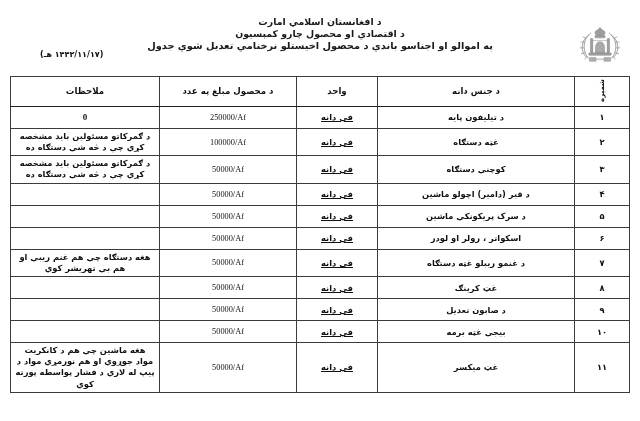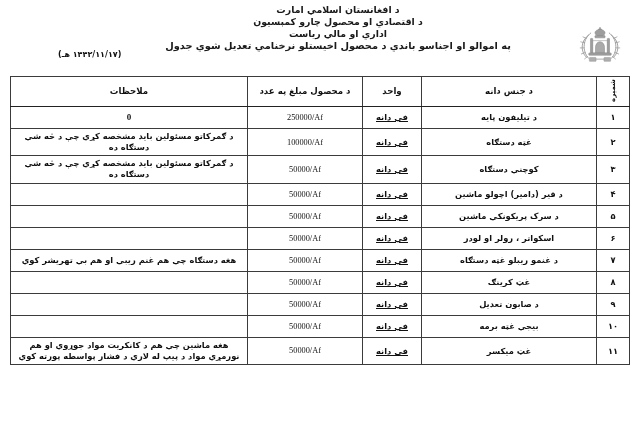--- a/index.html
+++ b/index.html
@@ -22,22 +22,21 @@
     height: 421px;
     position: relative;
     box-sizing: border-box;
     background: #fff;
   }
 
   
   .doc-header {
     position: relative;
     height: 72px;
-    padding-top: 4px;
-    margin-left: 36px;
+    padding-top: 16px;
   }
 
   .header-lines {
     text-align: center;
     line-height: 1.28;
   }
 
   .header-line {
     font-size: 9.4px;
     font-weight: bold;
@@ -45,21 +44,21 @@
     letter-spacing: 0.1px;
     white-space: nowrap;
   }
 
   .header-line.l5 {
     font-size: 9.8px;
   }
 
   .date-stamp {
     position: absolute;
-    left: 22px;
+    left: 40px;
     top: 50px;
     font-size: 8px;
     font-weight: bold;
     color: #111;
     direction: rtl;
     white-space: nowrap;
   }
 
   .emblem {
     position: absolute;
@@ -102,21 +101,21 @@
     border: 2px solid #2b2b2b;
     letter-spacing: 0.2px;
   }
 
   table.sched th {
     background: #ffffff;
     font-size: 8.6px;
     font-weight: bold;
     color: #111;
     height: 24px;
-    padding: 2px 3px;
+    padding: 2px 14px;
     text-align: center;
     vertical-align: middle;
     border-bottom: 1.5px solid #222;
   }
 
   th.c-no   { width: 26px; }
   th.c-type { width: 168px; }
   th.c-unit { width: 52px; }
   th.c-amt  { width: 108px; }
   th.c-note { width: auto; }
@@ -175,21 +174,20 @@
 </head>
 <body>
 
 <div class="page">
 
   <div class="doc-header">
 
     <div class="header-lines">
       <div class="header-line l1">د افغانستان اسلامي امارت</div>
       <div class="header-line l2">د اقتصادي او محصول چارو کمېسیون</div>
-      <div class="header-line l3">اداري او مالي ریاست</div>
       <div class="header-line l5">په اموالو او اجناسو باندي د محصول اخیستلو نرخنامي تعدیل شوي جدول</div>
     </div>
 
     <div class="date-stamp">(۱۴۴۲/۱۱/۱۷ هـ)</div>
 
     <div class="emblem">
       <svg viewBox="0 0 100 100" xmlns="http://www.w3.org/2000/svg" aria-hidden="true">
         <g fill="none" stroke="#6f6f6f" stroke-width="1.6">
 
           <path d="M30 34 C16 44 14 62 26 74"></path>

